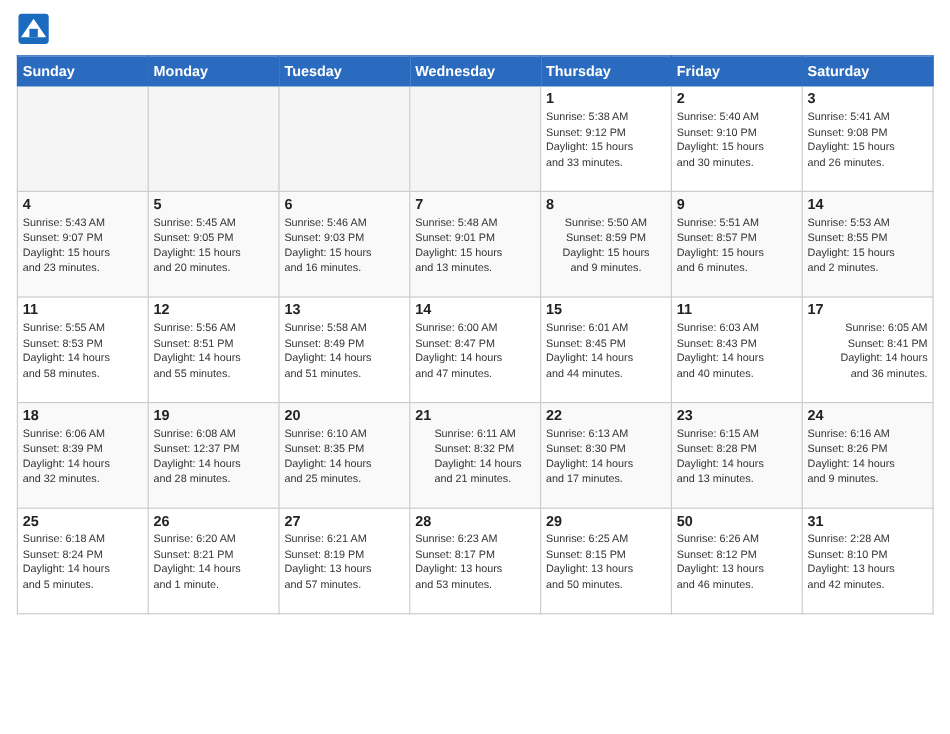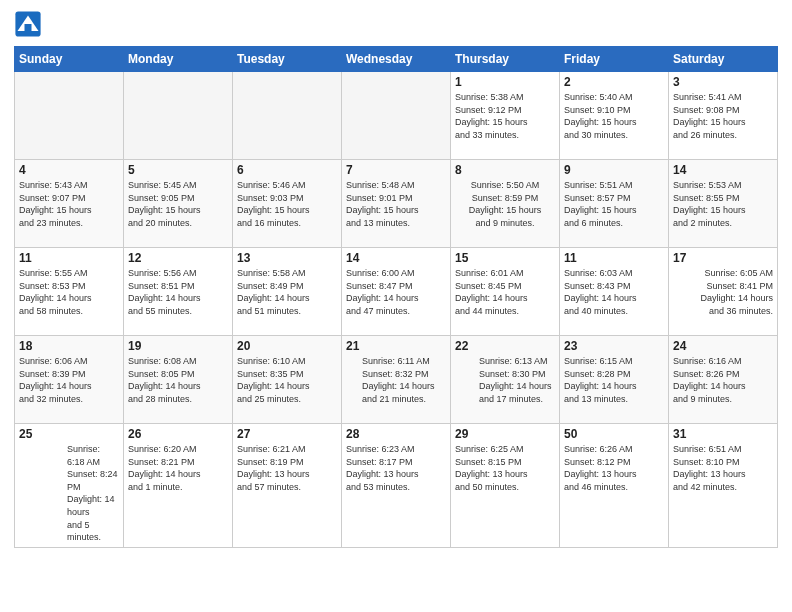--- a/index.html
+++ b/index.html
@@ -268,41 +268,41 @@
           <td>
             <span class="day-number">18</span>
             <div class="day-info" style="white-space: pre-line;">Sunrise: 6:06 AM
 Sunset: 8:39 PM
 Daylight: 14 hours
 and 32 minutes.</div>
           </td>
           <td>
             <span class="day-number">19</span>
             <div class="day-info" style="white-space: pre-line;">Sunrise: 6:08 AM
-Sunset: 8:05 PM
+Sunset: 12:37 PM
 Daylight: 14 hours
 and 28 minutes.</div>
           </td>
           <td>
             <span class="day-number">20</span>
             <div class="day-info" style="white-space: pre-line;">Sunrise: 6:10 AM
 Sunset: 8:35 PM
 Daylight: 14 hours
 and 25 minutes.</div>
           </td>
           <td>
             <span class="day-number">21</span>
             <div class="day-info" style="white-space: pre-line; margin-left: 16px;">Sunrise: 6:11 AM
 Sunset: 8:32 PM
 Daylight: 14 hours
 and 21 minutes.</div>
           </td>
           <td>
             <span class="day-number">22</span>
-            <div class="day-info" style="white-space: pre-line; margin-left: 24px;">Sunrise: 6:13 AM
+            <div class="day-info" style="white-space: pre-line;">Sunrise: 6:13 AM
 Sunset: 8:30 PM
 Daylight: 14 hours
 and 17 minutes.</div>
           </td>
           <td>
             <span class="day-number">23</span>
             <div class="day-info" style="white-space: pre-line;">Sunrise: 6:15 AM
 Sunset: 8:28 PM
 Daylight: 14 hours
 and 13 minutes.</div>
@@ -311,21 +311,21 @@
             <span class="day-number">24</span>
             <div class="day-info" style="white-space: pre-line;">Sunrise: 6:16 AM
 Sunset: 8:26 PM
 Daylight: 14 hours
 and 9 minutes.</div>
           </td>
         </tr>
         <tr>
           <td>
             <span class="day-number">25</span>
-            <div class="day-info" style="white-space: pre-line; margin-left: 48px;">Sunrise: 6:18 AM
+            <div class="day-info" style="white-space: pre-line;">Sunrise: 6:18 AM
 Sunset: 8:24 PM
 Daylight: 14 hours
 and 5 minutes.</div>
           </td>
           <td>
             <span class="day-number">26</span>
             <div class="day-info" style="white-space: pre-line;">Sunrise: 6:20 AM
 Sunset: 8:21 PM
 Daylight: 14 hours
 and 1 minute.</div>
@@ -353,21 +353,21 @@
           </td>
           <td>
             <span class="day-number">50</span>
             <div class="day-info" style="white-space: pre-line;">Sunrise: 6:26 AM
 Sunset: 8:12 PM
 Daylight: 13 hours
 and 46 minutes.</div>
           </td>
           <td>
             <span class="day-number">31</span>
-            <div class="day-info" style="white-space: pre-line;">Sunrise: 6:51 AM
+            <div class="day-info" style="white-space: pre-line;">Sunrise: 2:28 AM
 Sunset: 8:10 PM
 Daylight: 13 hours
 and 42 minutes.</div>
           </td>
         </tr>
       </tbody>
   </table>
 </div>
 
 </body></html>

